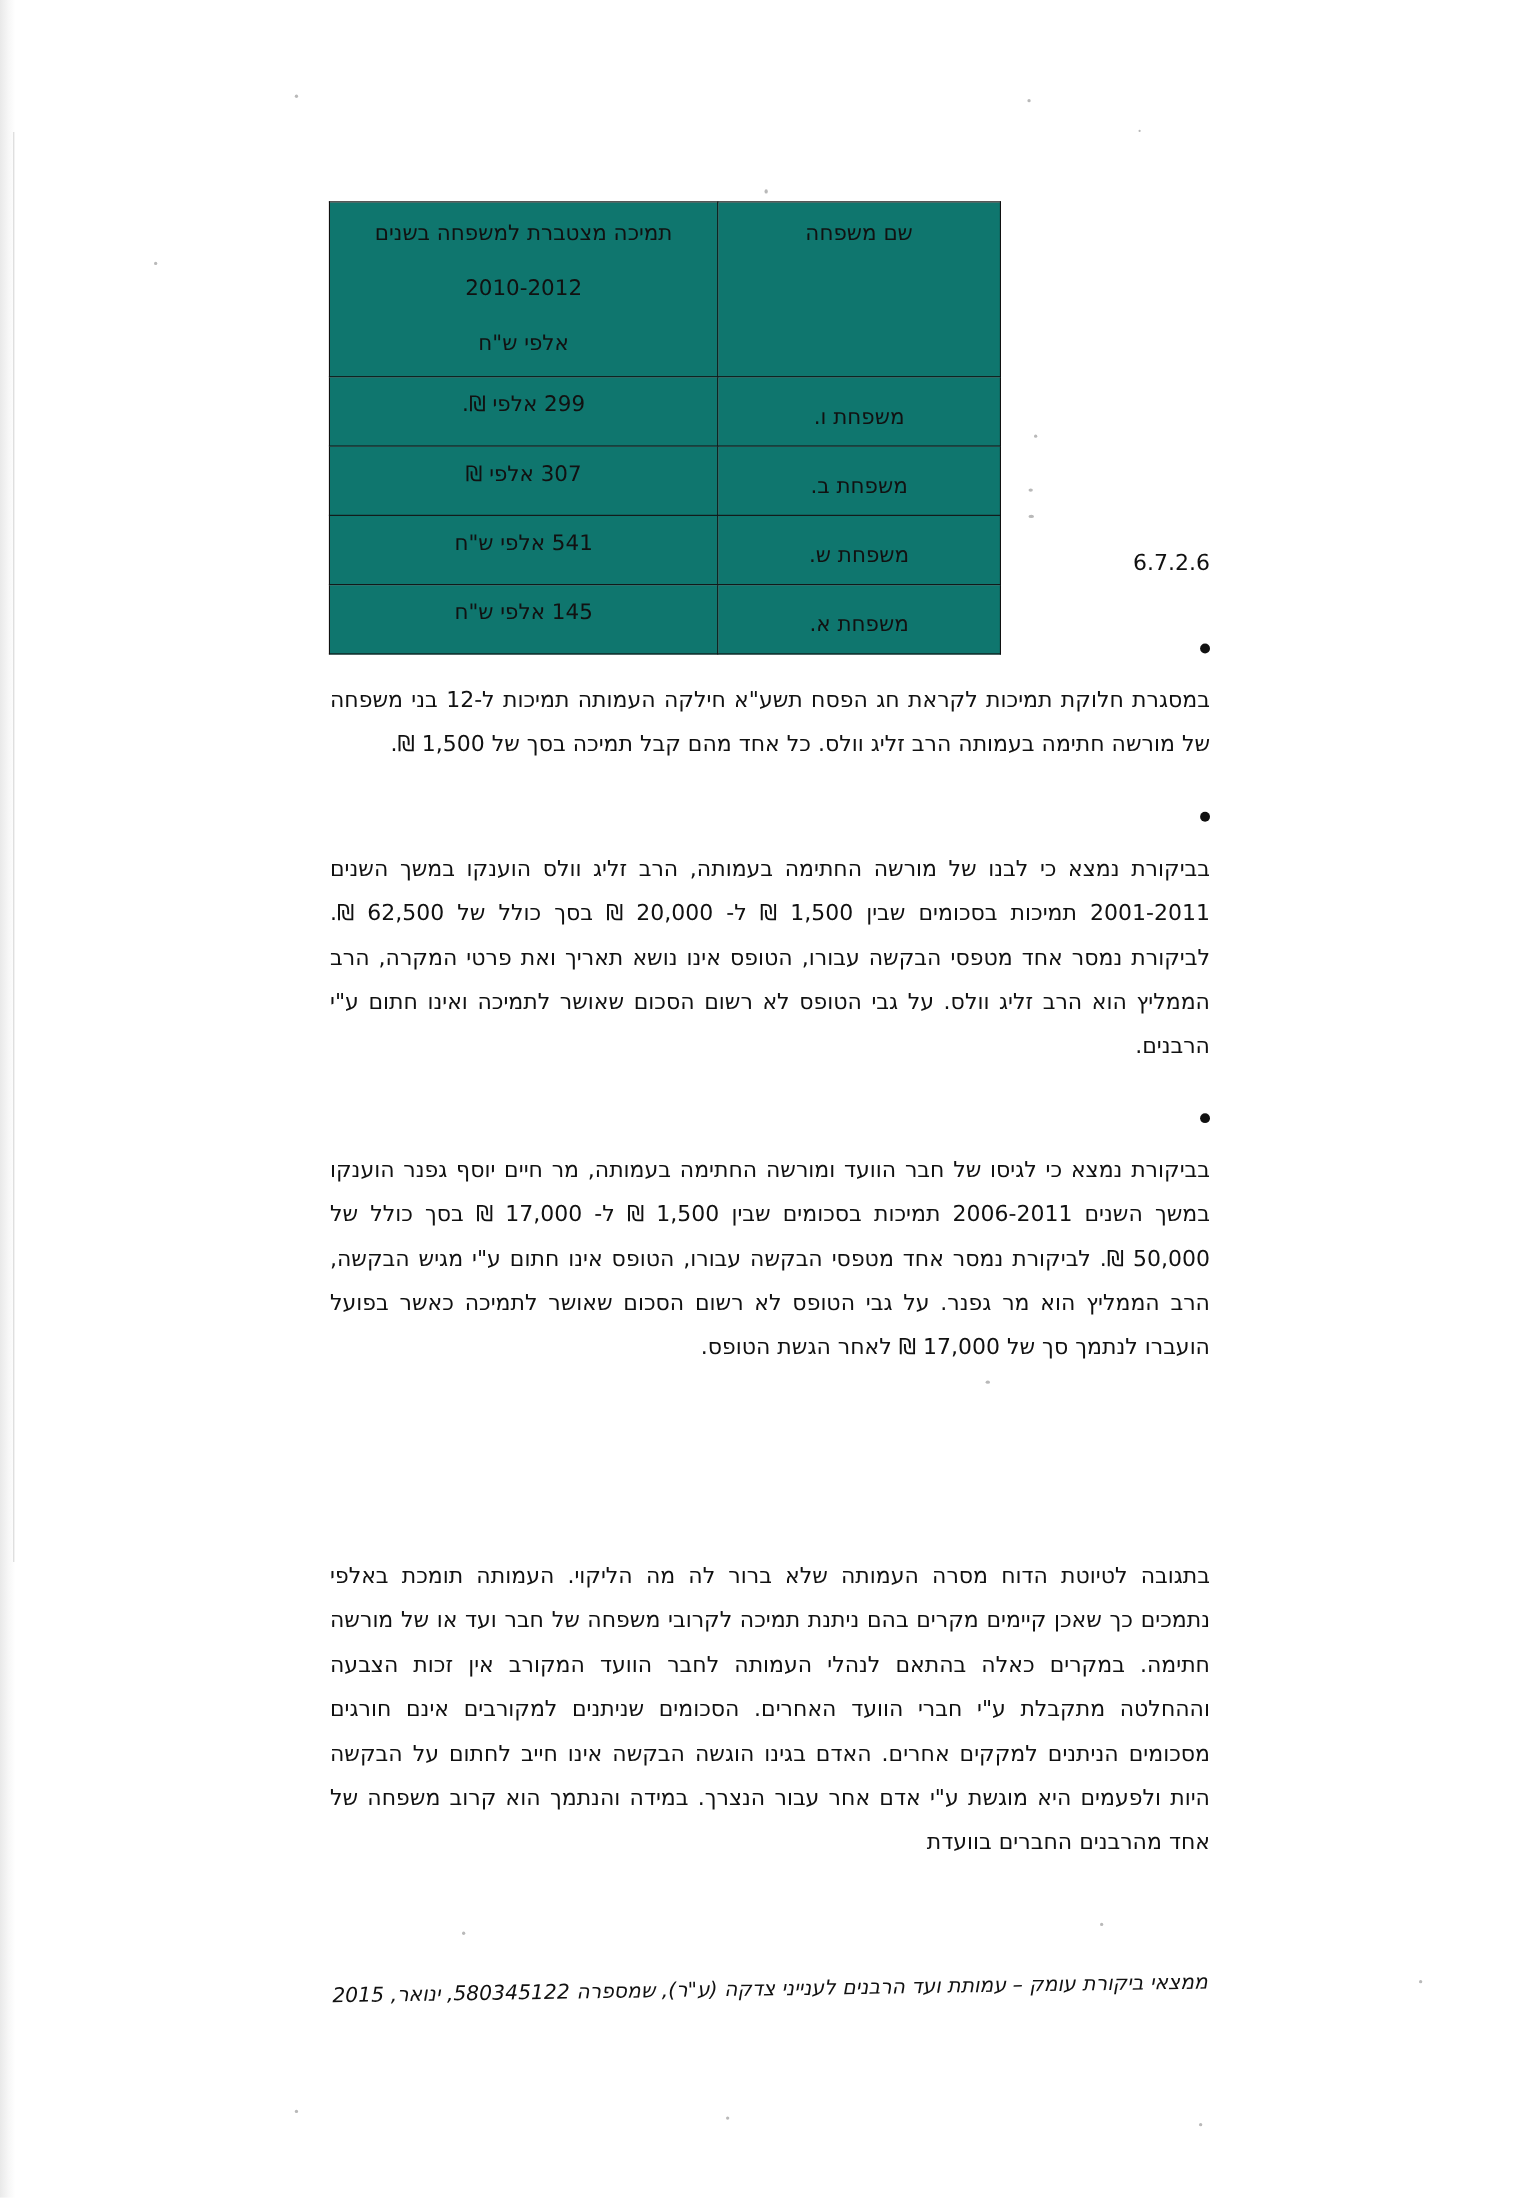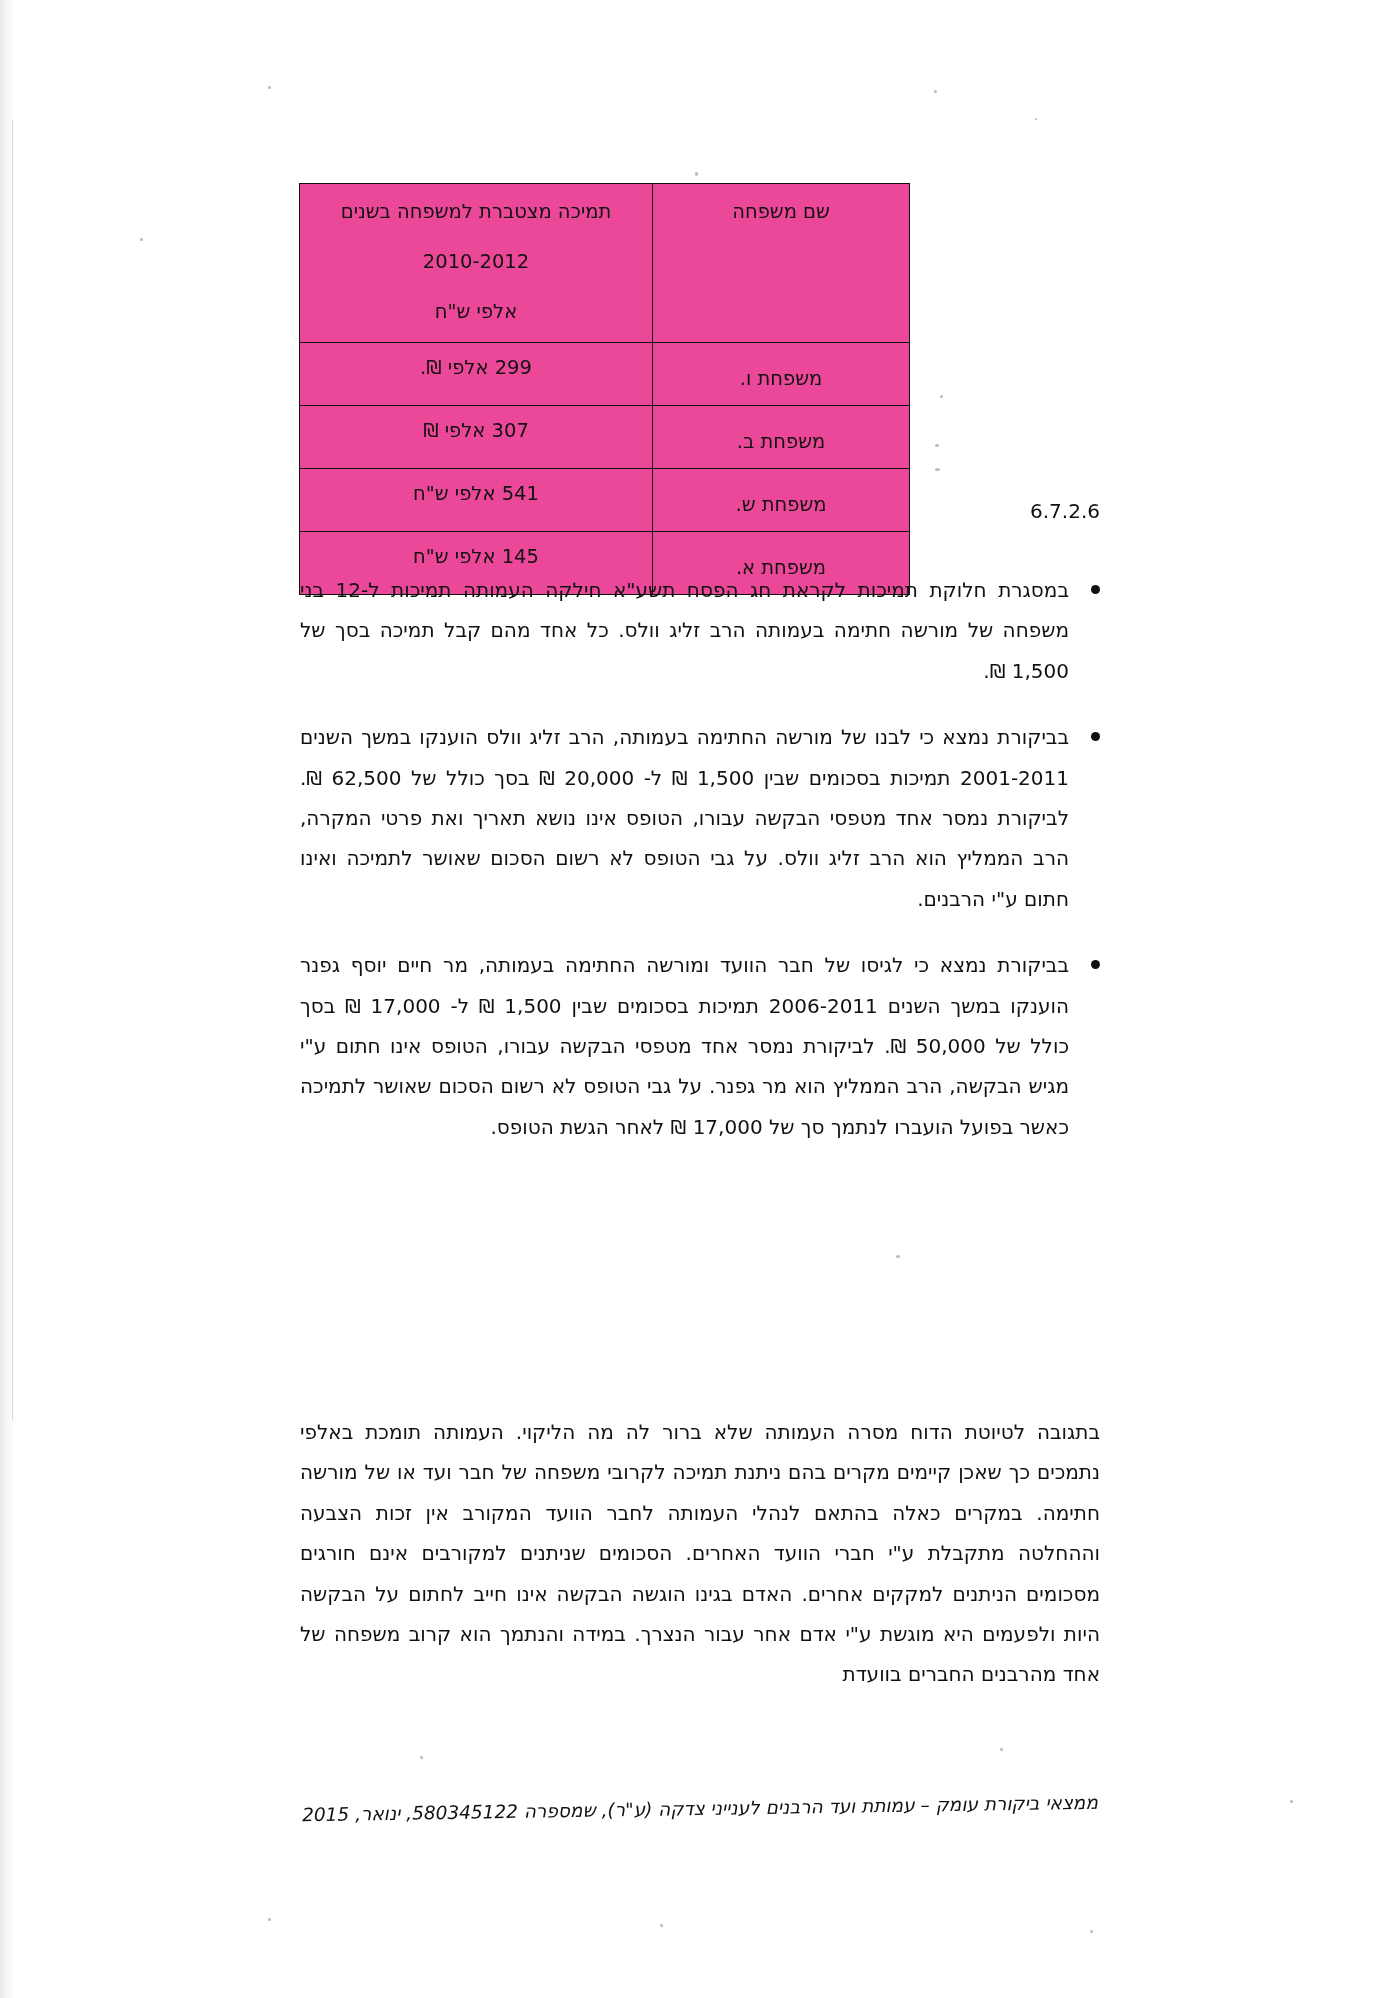--- a/index.html
+++ b/index.html
@@ -60,21 +60,21 @@
   }
   table.support-table th,
   table.support-table td {
     border: 1.6px solid #111;
     padding: 9px 14px 11px 14px;
     font-size: 19.5px;
     line-height: 1.95;
     font-weight: 400;
     vertical-align: top;
     text-align: center;
-    background: #ec4899;
+    background: #0f766e;
   }
   table.support-table th.col-name,
   table.support-table td.col-name {
     width: 228px;
   }
   table.support-table th.col-amount,
   table.support-table td.col-amount {
     width: 324px;
     text-align: center;
   }
@@ -128,20 +128,21 @@
   
   .bullets {
     position: absolute;
     top: 570px;
     right: 300px;
     left: 300px;
     direction: rtl;
   }
   .bullet {
     display: flex;
+    flex-direction: column;
     gap: 22px;
     align-items: flex-start;
     margin-bottom: 26px;
   }
   .bullet-dot {
     flex: 0 0 auto;
     width: 9px;
     height: 9px;
     border-radius: 50%;
     background: #111;

